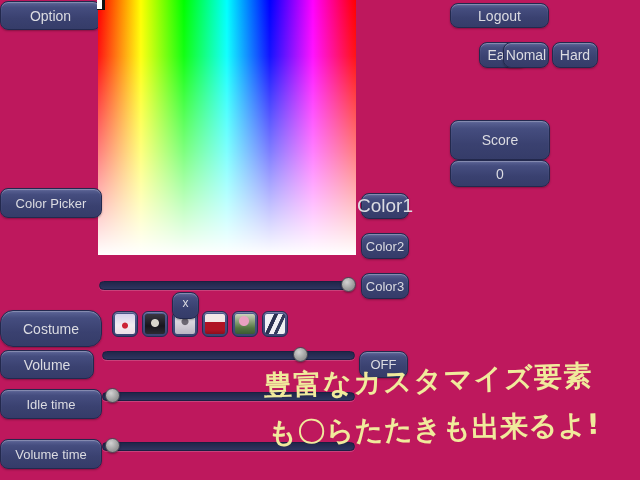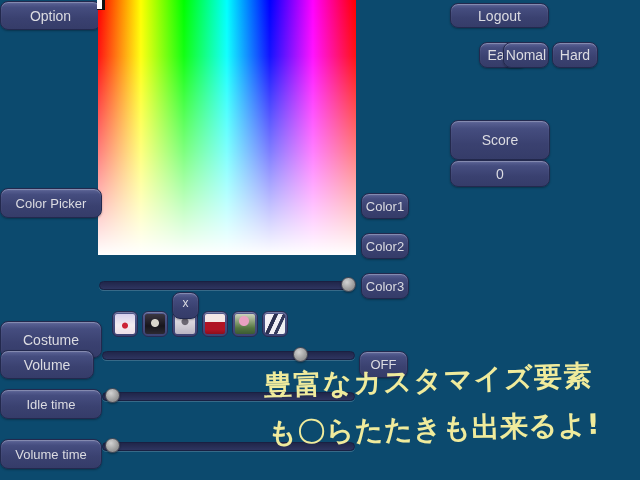--- a/index.html
+++ b/index.html
@@ -57,38 +57,38 @@
   .promo{
     position:absolute;font-family:"DejaVu Sans",sans-serif;font-weight:bold;
     white-space:nowrap;pointer-events:none;
   }
   .promo1{left:264px;top:362px;font-size:28px;letter-spacing:1.5px;transform:rotate(-1.8deg);}
   .promo2{left:268px;top:410px;font-size:28px;letter-spacing:0.5px;transform:rotate(-1.5deg);}
 </style>
 </head>
 <body>
 
-<div id="stage" style="background: #0c4a6e;">
+<div id="stage" style="background: #be185d;">
 
   <div class="btn" style="left:0;top:1px;width:101px;height:29px;">Option</div>
 
   <div class="picker">
     <div class="picker-cursor"></div>
   </div>
 
   <div class="track" style="left:99px;top:281px;width:256px;"></div>
   <div class="knob" style="left:341px;top:277px;"></div>
 
-  <div class="btn" style="left:361px;top:193px;width:48px;height:26px;font-size:13px;">Color1</div>
+  <div class="btn" style="left:361px;top:193px;width:48px;height:26px;font-size:19px;">Color1</div>
   <div class="btn" style="left:361px;top:233px;width:48px;height:26px;font-size:13px;">Color2</div>
   <div class="btn" style="left:361px;top:273px;width:48px;height:26px;font-size:13px;">Color3</div>
 
   <div class="btn" style="left:0;top:188px;width:102px;height:30px;font-size:13px;">Color Picker</div>
 
-  <div class="btn" style="left:0;top:321px;width:102px;height:37px;">Costume</div>
+  <div class="btn" style="left:0;top:310px;width:102px;height:37px;border-radius:13px;">Costume</div>
 
   <div class="thumb-btn" style="left:112px;">
     <div class="thumb-img t1"></div>
   </div>
   <div class="thumb-btn" style="left:142px;">
     <div class="thumb-img t2"></div>
   </div>
   <div class="thumb-btn" style="left:172px;">
     <div class="thumb-img t3"></div>
   </div>

